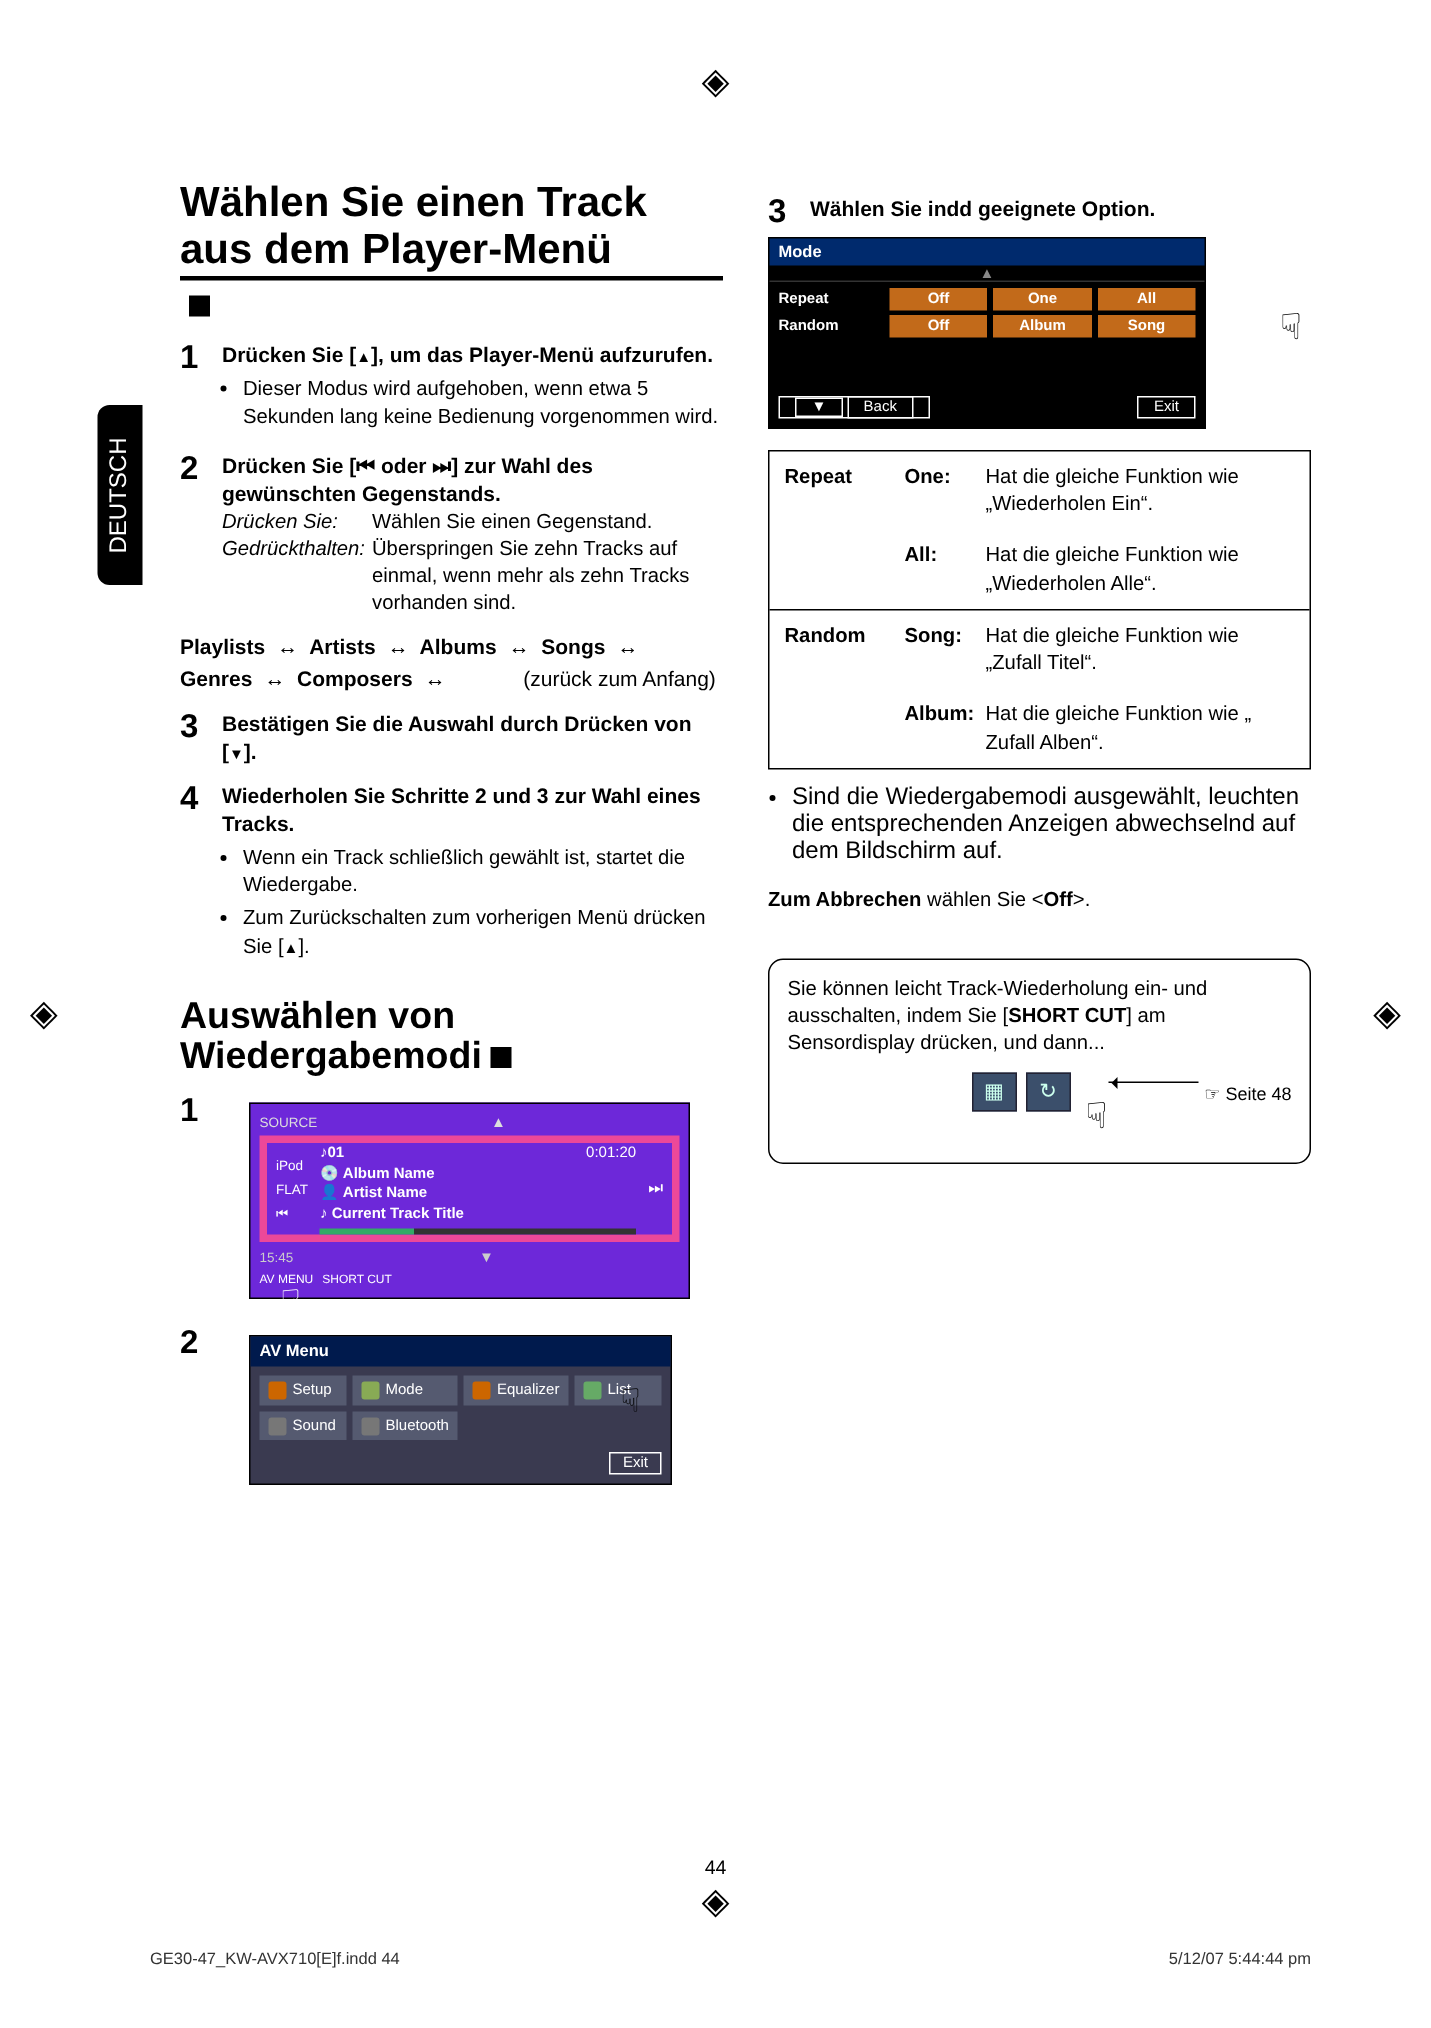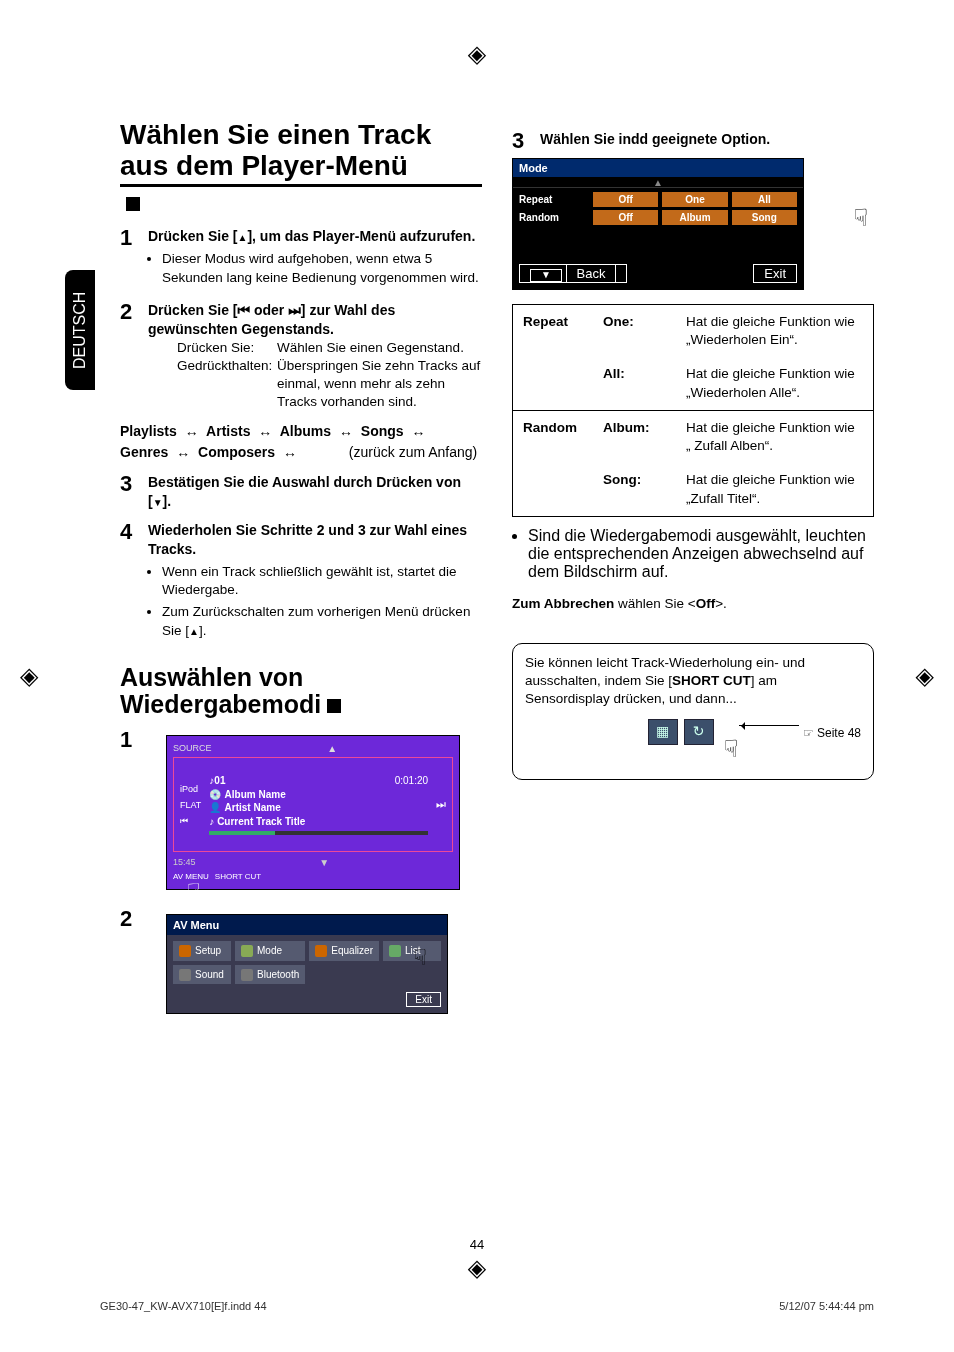--- a/index.html
+++ b/index.html
@@ -107,21 +107,21 @@
   .bullets li {
     font-size: 13.5px;
     line-height: 1.35;
     margin-bottom: 4px;
   }
   .defs {
     font-size: 13.5px;
     line-height: 1.35;
   }
   .defs .row { display: flex; }
-  .defs .k { flex: 0 0 100px; margin-left: 29px; }
+  .defs .k { font-style: italic; flex: 0 0 100px; }
   .defs .v { flex: 1; }
 
   .chain {
     font-size: 14px;
     font-weight: 700;
     line-height: 1.5;
     margin: 10px 0 10px 0;
   }
   .chain .arrow {
     font-weight: 400;
@@ -145,23 +145,23 @@
     font-size: 11px;
     margin: 6px 0 8px 18px;
     position: relative;
   }
   .shot-ipod {
     width: 280px;
     padding: 6px;
   }
   .shot-ipod .toprow { display:flex; justify-content:space-between; font-size:9px; color:#ddd; }
   .shot-ipod .mid {
-    border: 1px solid #ec4899;
+    border: 5px solid #ec4899;
     margin: 2px 0;
-    padding: 16px 6px;
+    padding: 0 6px;
     display:flex;
     align-items:center;
     gap:8px;
   }
   .shot-ipod .mid .left { display:flex; flex-direction:column; font-size:9px; gap:4px; }
   .shot-ipod .mid .center { flex:1; font-size:10px; }
   .shot-ipod .mid .center .tnum { font-weight:700; }
   .shot-ipod .bar { height:4px; background:linear-gradient(90deg,#3a6,#3a6 30%,#333 30%); margin-top:3px; }
   .shot-ipod .botrow { display:flex; justify-content:space-between; font-size:9px; color:#ccc; margin-top:4px;}
   .tap {
@@ -251,21 +251,21 @@
   }
   .shot-mode .foot {
     display:flex;
     justify-content:space-between;
     padding:6px;
   }
   .shot-mode .foot span {
     border:1px solid #fff;
     color:#fff;
     padding:1px 10px;
-    font-size:13px;
+    font-size:10px;
   }
   .shot-mode-wrap { position:relative; }
   .shot-mode-wrap .tap3 {
     position:absolute;
     top:46px;
     right:6px;
     font-size:24px;
   }
 
   
@@ -287,21 +287,21 @@
   }
   .opt-table .c2 {
     flex: 0 0 54px;
     font-weight:700;
     padding:8px 0;
   }
   .opt-table .c3 {
     flex:1;
     padding:8px 10px 8px 0;
   }
-  .opt-table .subrow { display:flex;gap:29px; }
+  .opt-table .subrow { display:flex; }
 
   .note {
     font-size: 13.5px;
     line-height: 1.35;
     margin-top: 14px;
   }
   .note-bullets { list-style: disc; padding-left:16px; margin:8px 0 0 0; }
 
   .callout {
     border: 1px solid #000;
@@ -598,26 +598,26 @@
             <div class="subrow">
               <div class="c2"><span>All</span>:</div>
               <div class="c3">Hat die gleiche Funktion wie „Wiederholen Alle“.</div>
             </div>
           </div>
         </div>
         <div class="trow">
           <div class="c1">Random</div>
           <div style="flex:1">
             <div class="subrow">
+              <div class="c2"><span>Song</span>:</div>
+              <div class="c3">Hat die gleiche Funktion wie „Zufall Titel“.</div>
+            </div>
+            <div class="subrow">
               <div class="c2"><span>Album</span>:</div>
               <div class="c3">Hat die gleiche Funktion wie „ Zufall Alben“.</div>
-            </div>
-            <div class="subrow">
-              <div class="c2"><span>Song</span>:</div>
-              <div class="c3">Hat die gleiche Funktion wie „Zufall Titel“.</div>
             </div>
           </div>
         </div>
       </div>
 
       <ul class="note-bullets">
         <li>Sind die Wiedergabemodi ausgewählt, leuchten die entsprechenden Anzeigen abwechselnd auf dem Bildschirm auf.</li>
       </ul>
 
       <div class="note">

